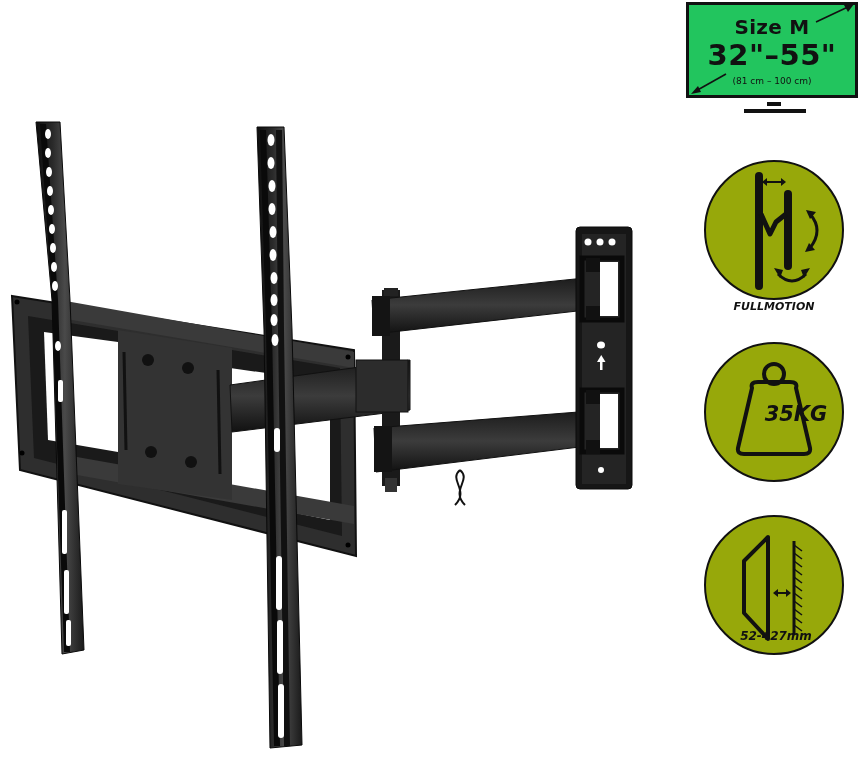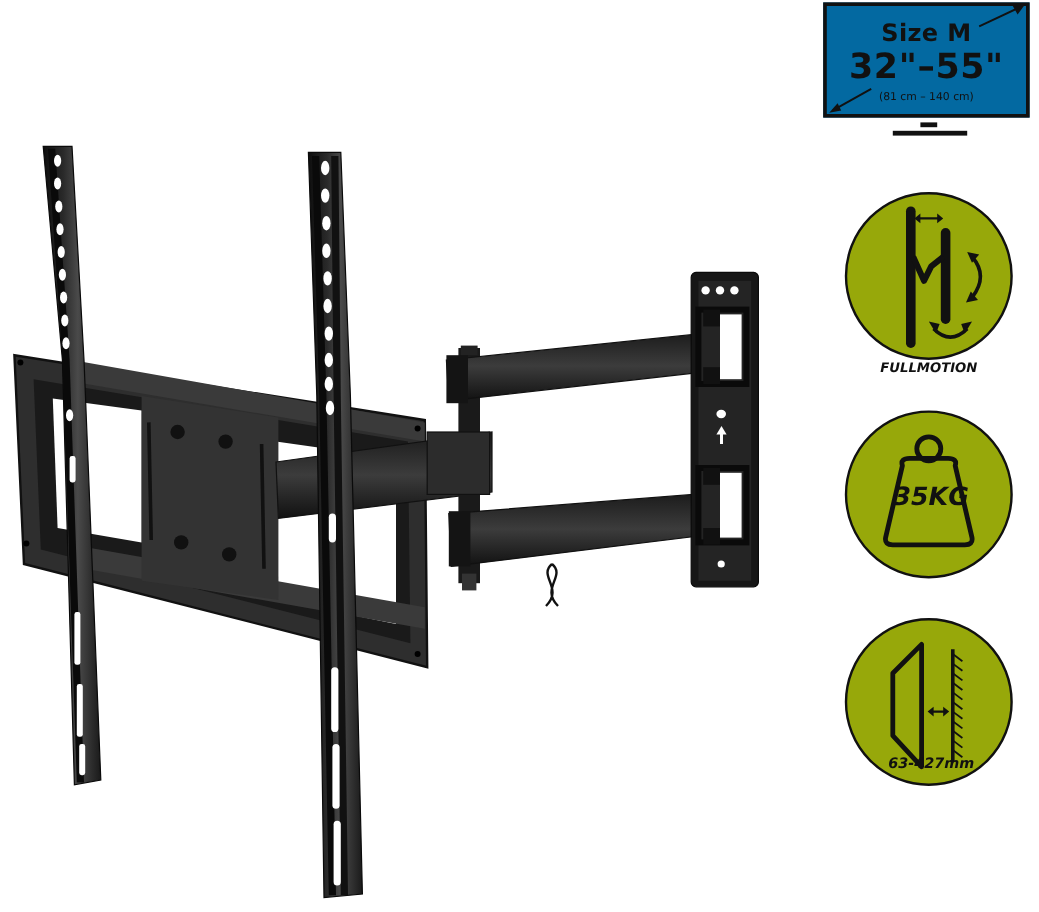--- a/index.html
+++ b/index.html
@@ -1,21 +1,21 @@
 <!DOCTYPE html>
 <html><head>
 <meta charset="utf-8">
 <style>
   html, body { margin:0; padding:0; background:#ffffff; }
   body { width:866px; height:760px; position:relative; overflow:hidden;
          font-family:"DejaVu Sans", sans-serif; }
   .product { position:absolute; left:0; top:0; width:680px; height:760px; }
   .tv-badge { position:absolute; left:684px; top:0; width:182px; height:120px; }
   .tv-frame { position:absolute; left:2px; top:2px; width:172px; height:96px;
-              border:3px solid #111; box-sizing:border-box; background:#0369a1; }
+              border:3px solid #111; box-sizing:border-box; background:#22c55e; }
   .tv-size { position:absolute; left:0; right:0; top:10px; text-align:center;
              font-weight:bold; font-size:20px; color:#111; letter-spacing:0.3px; }
   .tv-range { position:absolute; left:0; right:0; top:33px; text-align:center;
               font-weight:bold; font-size:29px; color:#111; letter-spacing:0.5px; }
   .tv-cm { position:absolute; left:0; right:0; top:71px; text-align:center;
            font-size:9px; color:#111; }
   .tv-arrows { position:absolute; left:2px; top:2px; width:172px; height:96px; }
   .tv-neck { position:absolute; left:83px; top:102px; width:14px; height:4px; background:#111; }
   .tv-base { position:absolute; left:60px; top:109px; width:62px; height:4px; background:#111; }
 
@@ -152,21 +152,21 @@
       <rect x="277" y="620" width="6" height="54" rx="3"></rect>
       <rect x="278" y="684" width="6" height="54" rx="3"></rect>
     </g>
   </g>
 </svg>
 
 <div class="tv-badge">
   <div class="tv-frame">
     <div class="tv-size">Size M</div>
     <div class="tv-range">32"–55"</div>
-    <div class="tv-cm">(81 cm – 140 cm)</div>
+    <div class="tv-cm">(81 cm – 100 cm)</div>
   </div>
   <svg class="tv-arrows" viewBox="0 0 172 96">
     <line x1="8" y1="90" x2="40" y2="72" stroke="#111" stroke-width="1.6"></line>
     <polygon points="5,92 12,84 15,90" fill="#111"></polygon>
     <line x1="130" y1="20" x2="164" y2="4" stroke="#111" stroke-width="1.6"></line>
     <polygon points="168,2 158,3 162,10" fill="#111"></polygon>
   </svg>
   <div class="tv-neck"></div>
   <div class="tv-base"></div>
 </div>
@@ -196,21 +196,21 @@
   </div>
   <div class="feat-label" style="top:142px;">FULLMOTION</div>
 </div>
 
 <div class="feature" style="top:342px;height:144px;">
   <div class="circle" style="top:0;">
     <svg width="136" height="136" viewBox="0 0 136 136">
       <circle cx="68" cy="30" r="10" fill="none" stroke="#111" stroke-width="4"></circle>
       <path d="M46,44 Q44,38 52,38 L84,38 Q92,38 90,44 L104,104 Q105,110 98,110 L38,110 Q31,110 32,104 Z" fill="none" stroke="#111" stroke-width="4" stroke-linejoin="round"></path>
     </svg>
-    <div class="in-label" style="top:58px;font-size:21px;">35KG</div>
+    <div class="in-label" style="top:58px;font-size:21px;padding-left:20px;">35KG</div>
   </div>
 </div>
 
 <div class="feature" style="top:515px;height:144px;">
   <div class="circle" style="top:0;">
     <svg width="136" height="136" viewBox="0 0 136 136">
 
       <polygon points="38,44 62,20 62,122 38,96" fill="none" stroke="#111" stroke-width="4" stroke-linejoin="round"></polygon>
 
       <line x1="88" y1="24" x2="88" y2="118" stroke="#111" stroke-width="3"></line>
@@ -225,15 +225,15 @@
         <line x1="88" y1="84" x2="96" y2="90"></line>
         <line x1="88" y1="92" x2="96" y2="98"></line>
         <line x1="88" y1="100" x2="96" y2="106"></line>
         <line x1="88" y1="108" x2="96" y2="114"></line>
       </g>
 
       <line x1="70" y1="76" x2="82" y2="76" stroke="#111" stroke-width="2"></line>
       <polygon points="67,76 72,72 72,80" fill="#111"></polygon>
       <polygon points="85,76 80,72 80,80" fill="#111"></polygon>
     </svg>
-    <div class="in-label" style="top:112px;font-size:12px;">63-427mm</div>
+    <div class="in-label" style="top:112px;font-size:12px;">52-427mm</div>
   </div>
 </div>
 
 </body></html>

